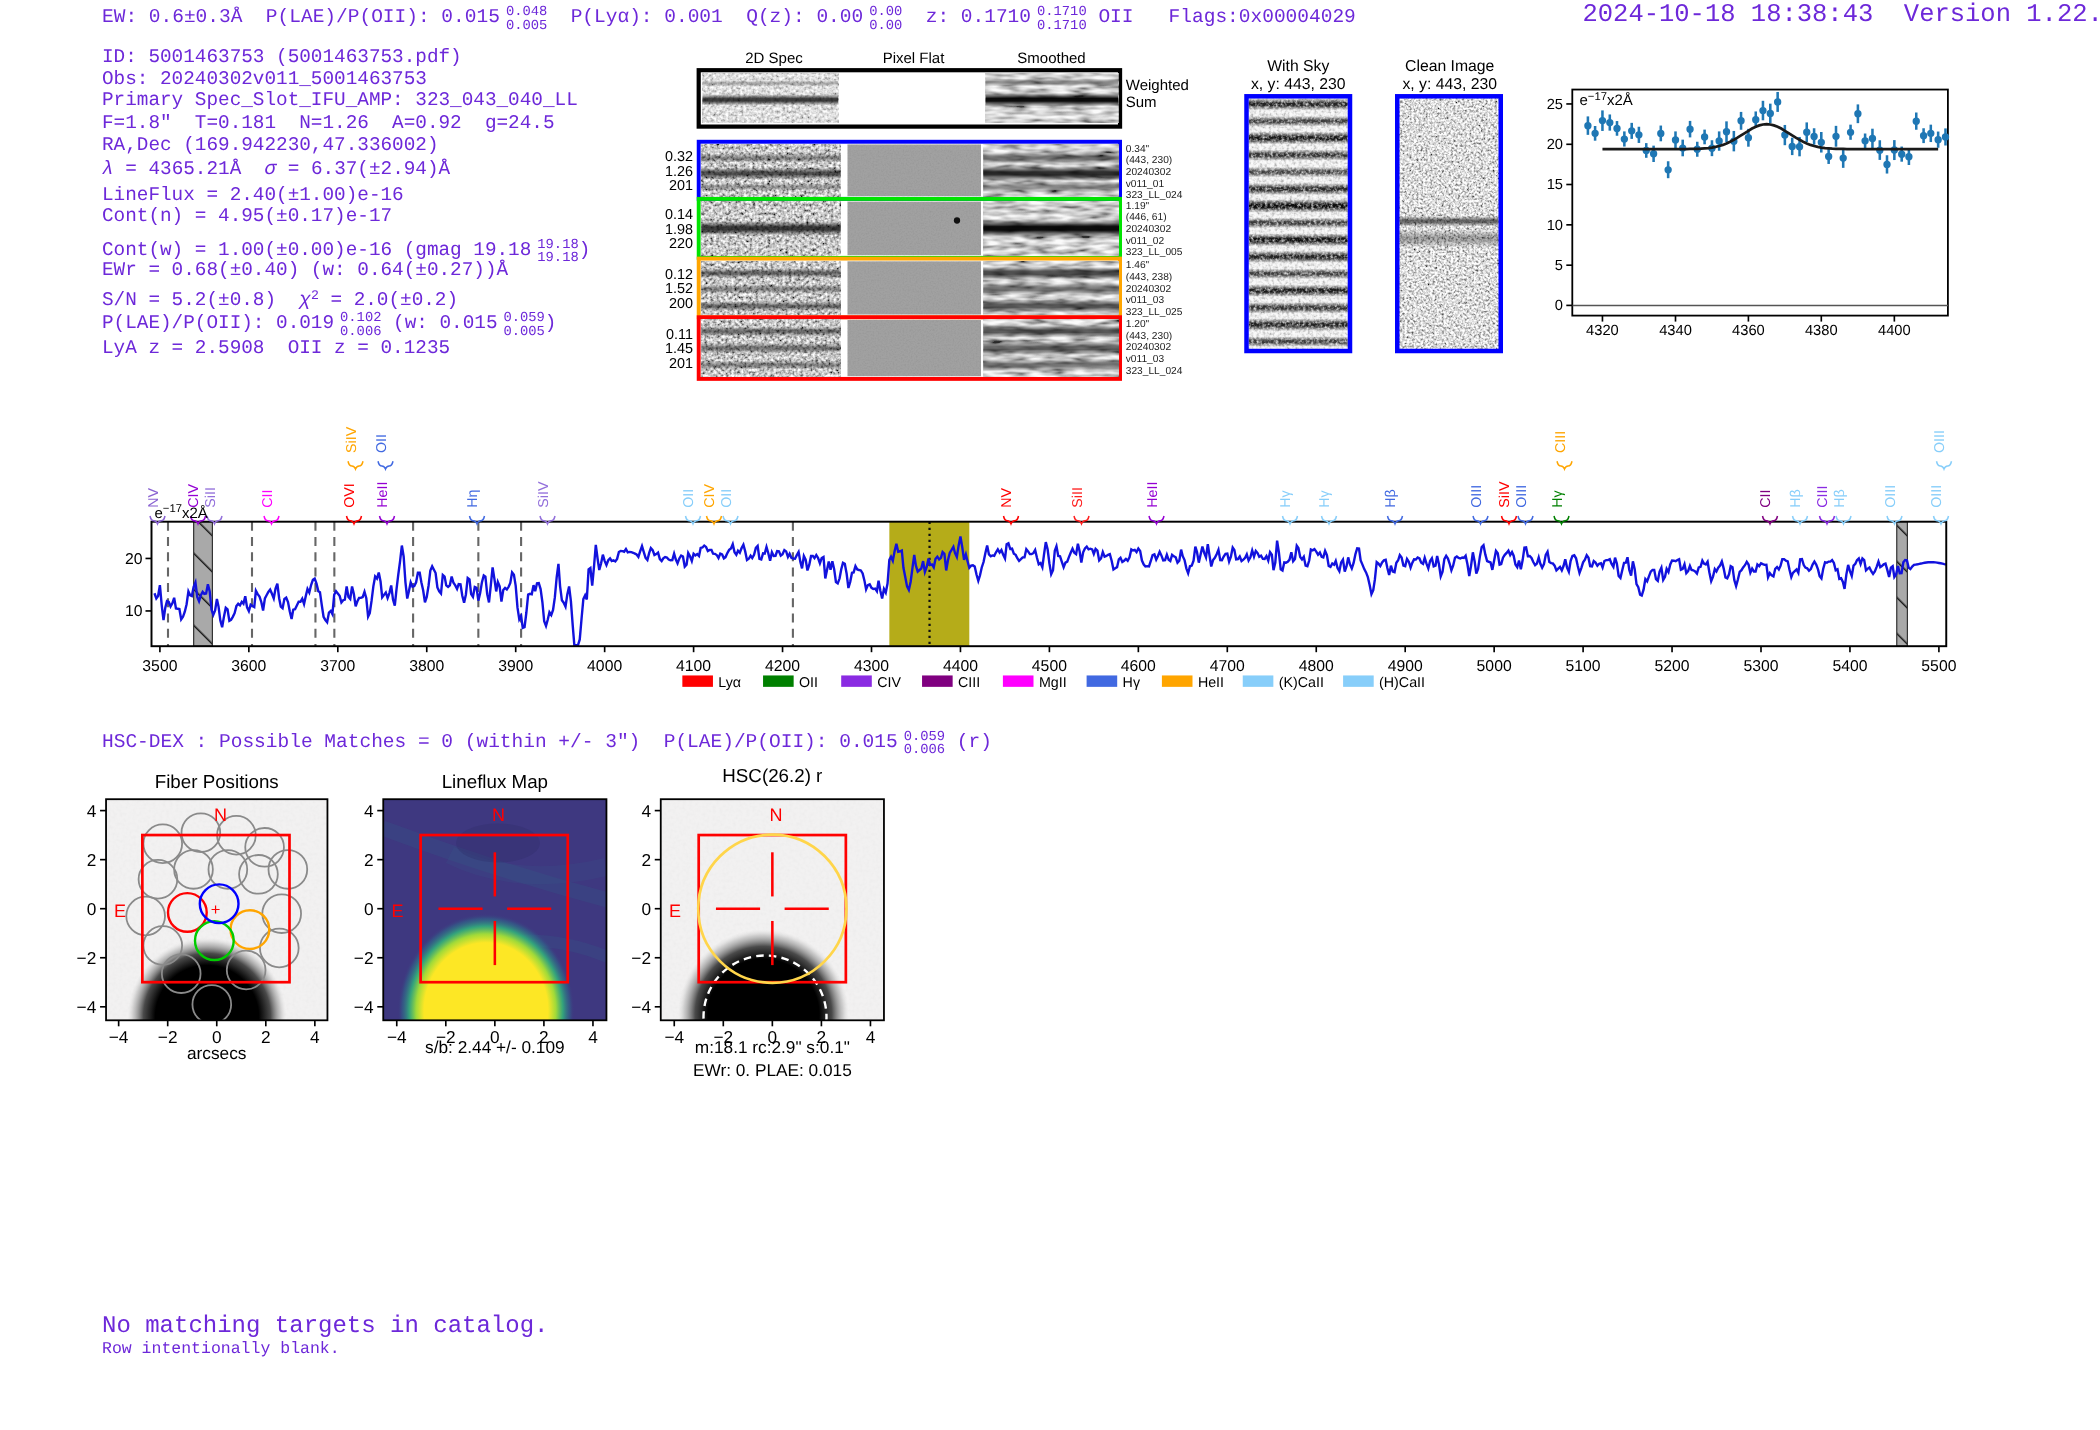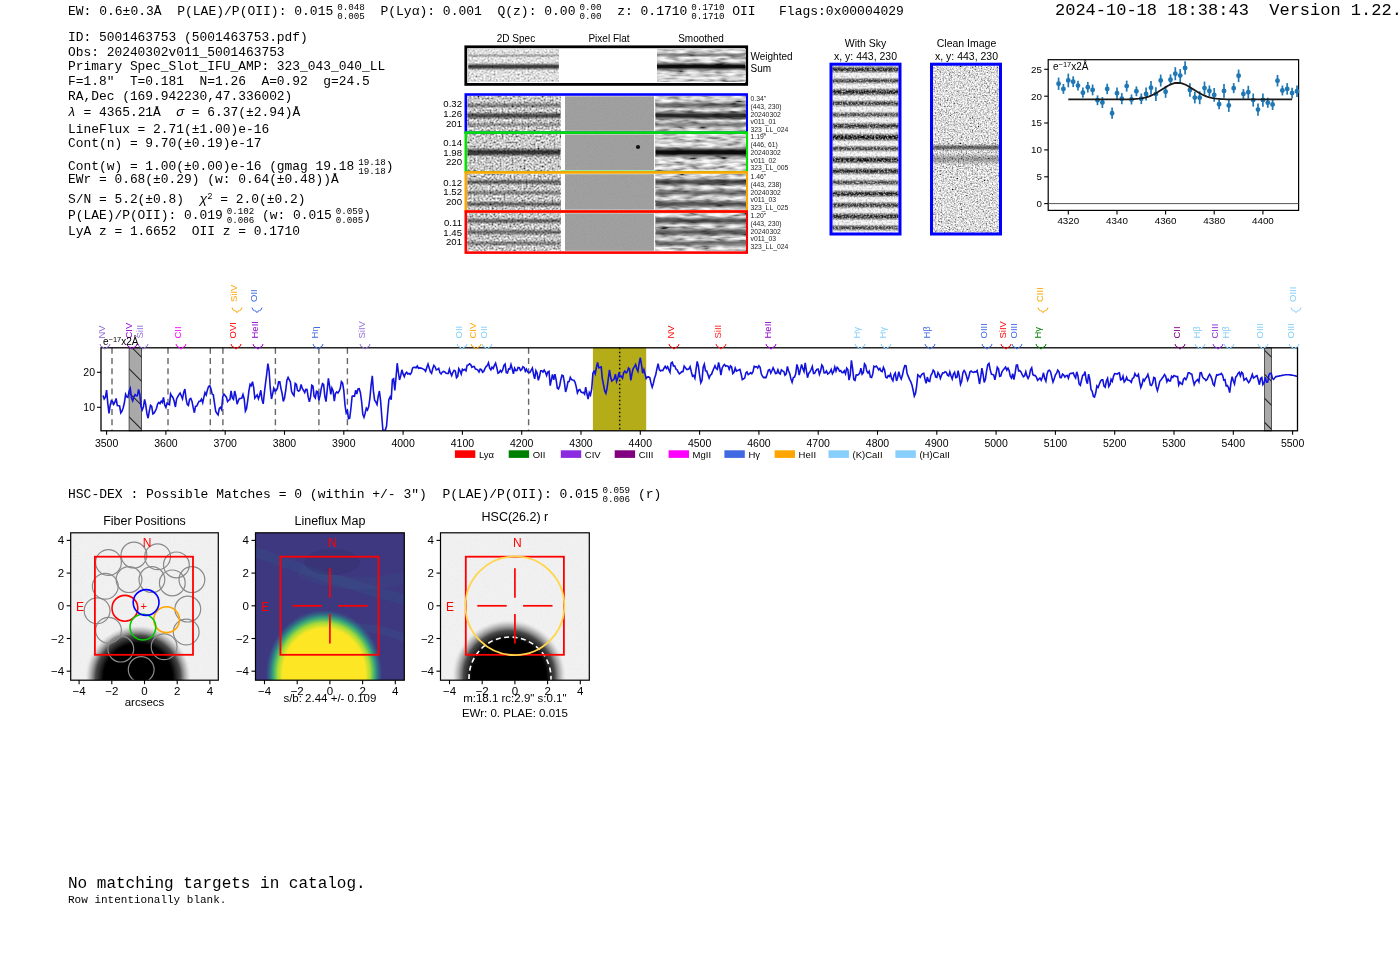--- a/index.html
+++ b/index.html
@@ -1,36 +1,36 @@
 <!DOCTYPE html>
 <html><head><meta charset="utf-8"><style>
 html,body{margin:0;padding:0;background:#fff;}
 body{width:1400px;height:953px;position:relative;overflow:hidden;}
-.mono{position:absolute;font-family:"Liberation Mono",monospace;font-size:12.9px;color:#000000;white-space:pre;line-height:14px;}
+.mono{position:absolute;font-family:"Liberation Mono",monospace;font-size:12.9px;color:#6d28d9;white-space:pre;line-height:14px;}
 .mono i{font-style:italic;}
 .stk{display:inline-block;vertical-align:-4px;font-size:9.2px;line-height:8.7px;text-align:right;margin-left:4px;}
 .stk span{display:block;}
 .mono sup{font-size:8.8px;vertical-align:4px;}
 svg{position:absolute;left:0;top:0;}
 </style></head><body>
 <div class="mono" style="left:68px;top:4px;font-size:13px">EW: 0.6±0.3Å  P(LAE)/P(OII): 0.015<span class="stk"><span>0.048</span><span>0.005</span></span>  P(Lyα): 0.001  Q(z): 0.00<span class="stk"><span>0.00</span><span>0.00</span></span>  z: 0.1710<span class="stk"><span>0.1710</span><span>0.1710</span></span> OII   Flags:0x00004029</div>
 <div class="mono" style="left:1055px;top:4px;font-size:17px">2024-10-18 18:38:43  Version 1.22.2</div>
 <div class="mono" style="left:68px;top:30.8px">ID: 5001463753 (5001463753.pdf)</div>
 <div class="mono" style="left:68px;top:45.8px">Obs: 20240302v011_5001463753</div>
 <div class="mono" style="left:68px;top:60.3px">Primary Spec_Slot_IFU_AMP: 323_043_040_LL</div>
 <div class="mono" style="left:68px;top:74.8px">F=1.8"  T=0.181  N=1.26  A=0.92  g=24.5</div>
 <div class="mono" style="left:68px;top:89.8px">RA,Dec (169.942230,47.336002)</div>
 <div class="mono" style="left:68px;top:106.3px"><i>λ</i> = 4365.21Å  <i>σ</i> = 6.37(±2.94)Å</div>
-<div class="mono" style="left:68px;top:122.8px">LineFlux = 2.71(±1.00)e-16</div>
-<div class="mono" style="left:68px;top:137.3px">Cont(n) = 9.70(±0.19)e-17</div>
+<div class="mono" style="left:68px;top:122.8px">LineFlux = 2.40(±1.00)e-16</div>
+<div class="mono" style="left:68px;top:137.3px">Cont(n) = 4.95(±0.17)e-17</div>
 <div class="mono" style="left:68px;top:159px">Cont(w) = 1.00(±0.00)e-16 (gmag 19.18<span class="stk"><span>19.18</span><span>19.18</span></span>)</div>
-<div class="mono" style="left:68px;top:173.3px">EWr = 0.68(±0.29) (w: 0.64(±0.48))Å</div>
+<div class="mono" style="left:68px;top:173.3px">EWr = 0.68(±0.40) (w: 0.64(±0.27))Å</div>
 <div class="mono" style="left:68px;top:189.8px">S/N = 5.2(±0.8)  <i>χ</i><sup>2</sup> = 2.0(±0.2)</div>
 <div class="mono" style="left:68px;top:207.8px">P(LAE)/P(OII): 0.019<span class="stk"><span>0.102</span><span>0.006</span></span> (w: 0.015<span class="stk"><span>0.059</span><span>0.005</span></span>)</div>
-<div class="mono" style="left:68px;top:224.8px">LyA z = 1.6652  OII z = 0.1710</div>
+<div class="mono" style="left:68px;top:224.8px">LyA z = 2.5908  OII z = 0.1235</div>
 <div class="mono" style="left:68px;top:487px;font-size:13px">HSC-DEX : Possible Matches = 0 (within +/- 3")  P(LAE)/P(OII): 0.015<span class="stk"><span>0.059</span><span>0.006</span></span> (r)</div>
 <div class="mono" style="left:68px;top:877px;font-size:16px">No matching targets in catalog.</div>
 <div class="mono" style="left:68px;top:892.5px;font-size:11px">Row intentionally blank.</div>
 <svg width="1400" height="953" viewBox="0 0 1400 953" font-family="Liberation Sans, sans-serif">
 <defs>
 <filter id="coarse" x="0" y="0" width="100%" height="100%">
   <feTurbulence type="fractalNoise" baseFrequency="0.5" numOctaves="2" seed="11"></feTurbulence>
   <feColorMatrix type="matrix" values="1.7 0 0 0 -0.3 1.7 0 0 0 -0.3 1.7 0 0 0 -0.3 0 0 0 0 1"></feColorMatrix>
 </filter>
 <filter id="finegray" x="0" y="0" width="100%" height="100%">

